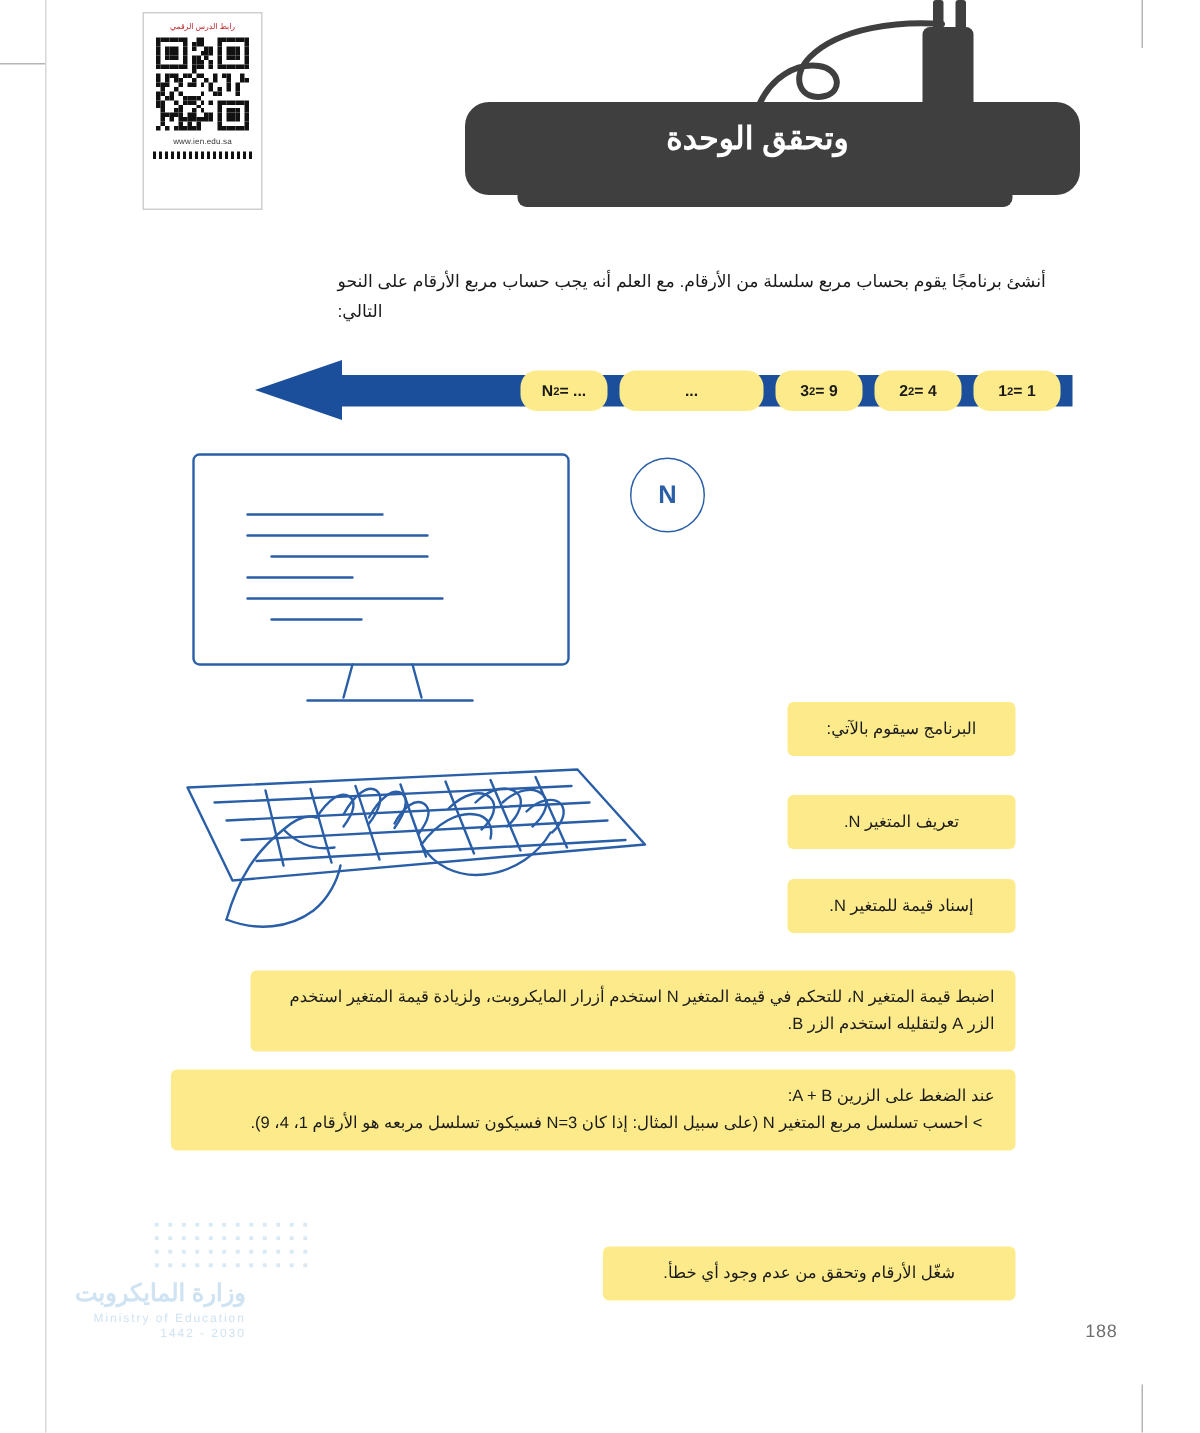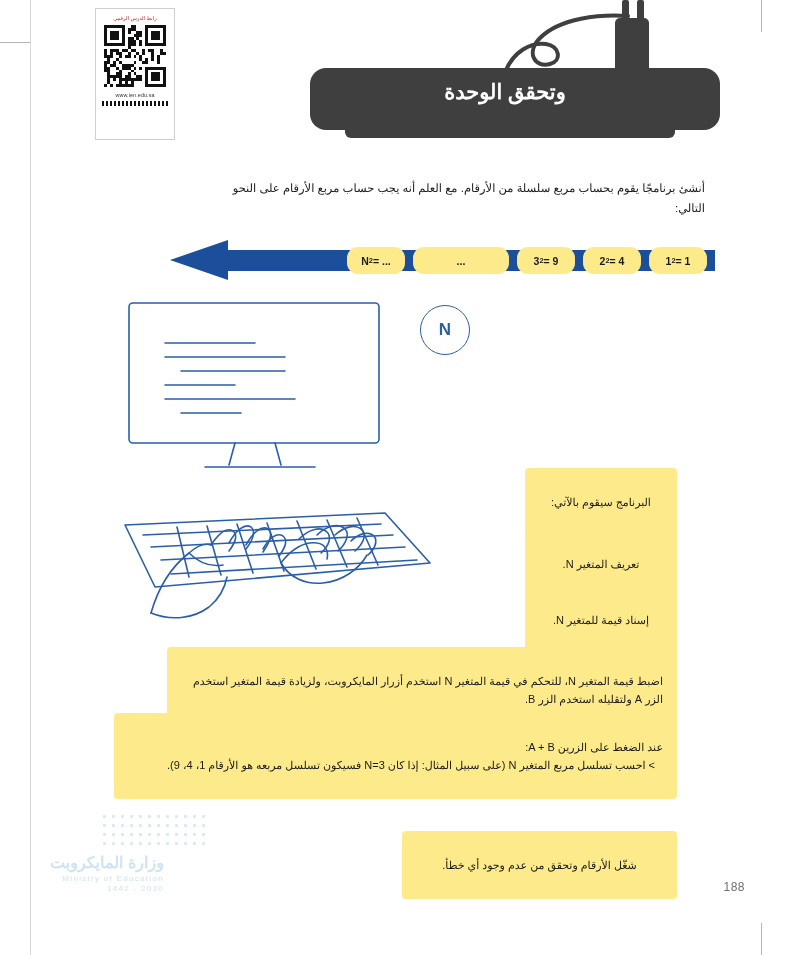--- a/index.html
+++ b/index.html
@@ -161,21 +161,21 @@
   }
 
   
   .intro {
     position: absolute;
     right: 95px;
     top: 178px;
     width: 480px;
     font-size: 11.5px;
     line-height: 1.75;
-    text-align: right;
+    text-align: left;
     color: #1a1a1a;
   }
 
   
   .seq {
     position: absolute;
     left: 170px;
     top: 240px;
     width: 545px;
     height: 40px;
@@ -250,21 +250,21 @@
     font-weight: bold;
     background: #fff;
   }
 
   
   .note {
     position: absolute;
     background: #fdeb8b;
     border-radius: 4px;
     box-sizing: border-box;
-    padding: 25px 14px;
+    padding: 9px 14px;
     font-size: 11px;
     line-height: 1.65;
     text-align: right;
     color: #1a1a1a;
   }
   .note.center { text-align: center; }
   .note-line { display: block; }
   .note-line.indent { padding-right: 8px; }
 
   #note-1 { right: 123px; top: 468px; width: 152px; }

